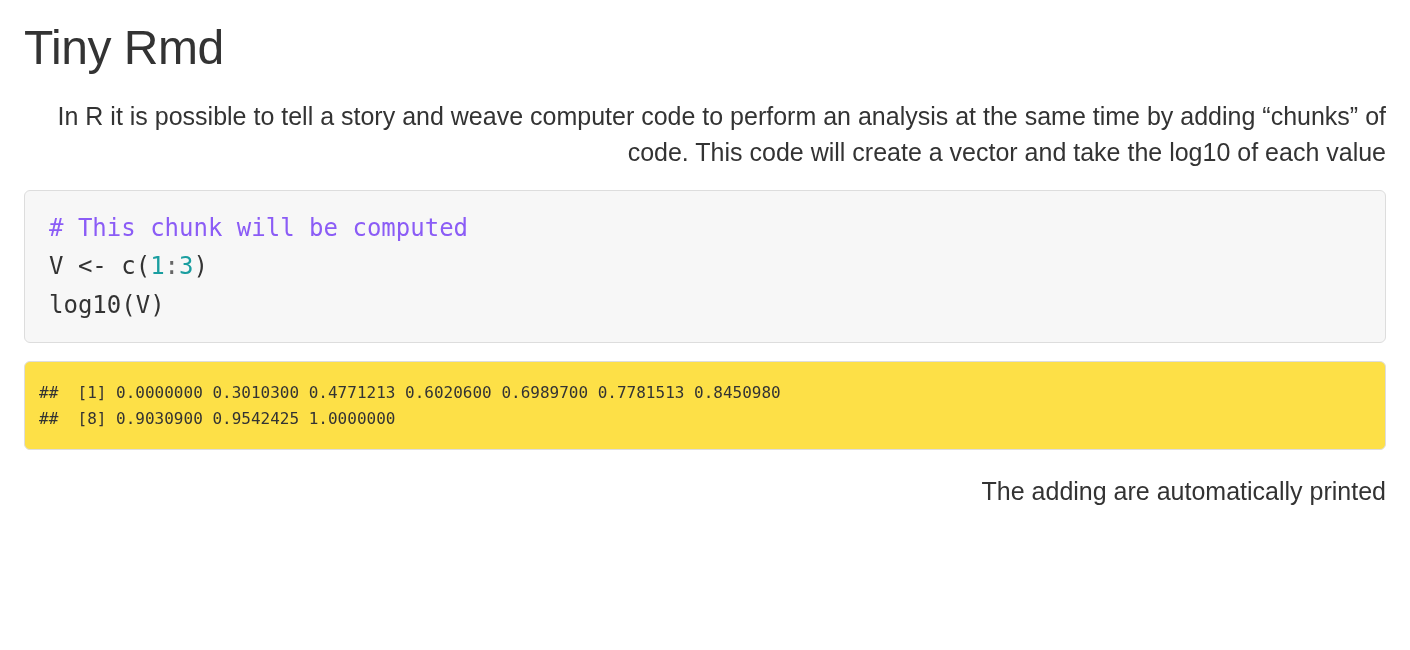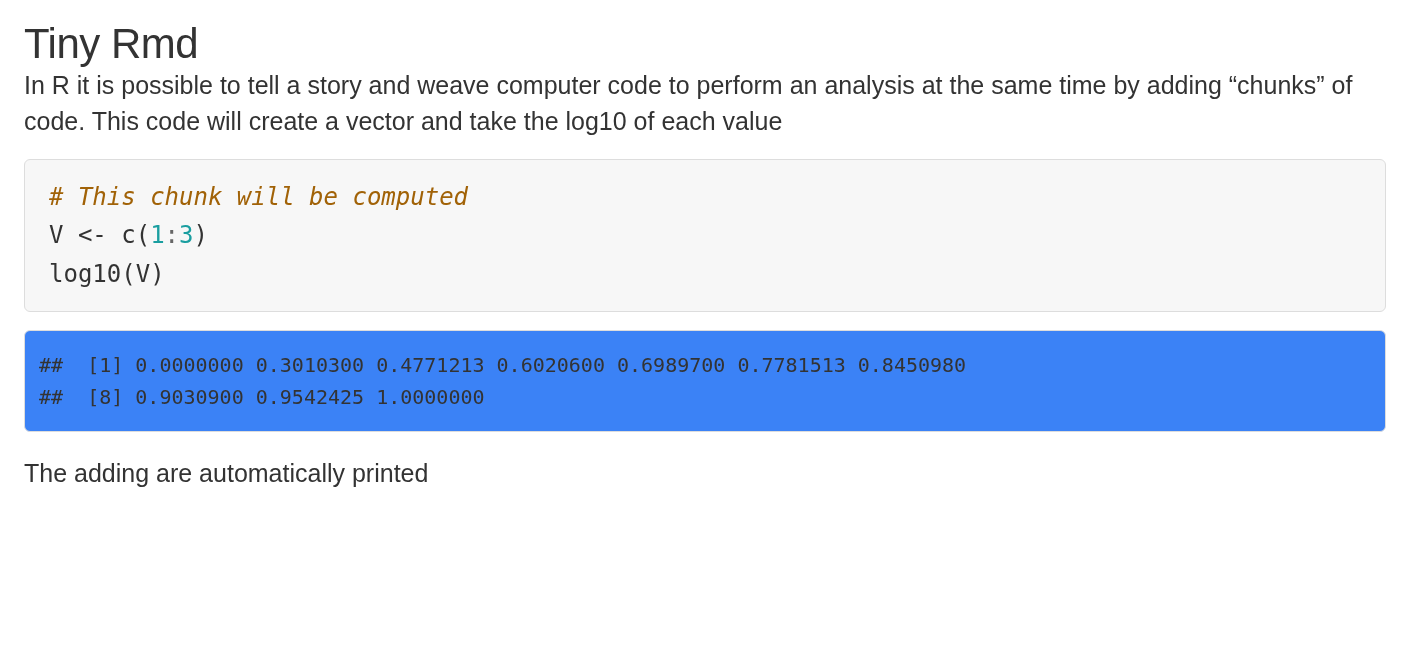--- a/index.html
+++ b/index.html
@@ -8,60 +8,60 @@
       padding: 0;
     }
     body {
       font-family: "Helvetica Neue", Helvetica, Arial, sans-serif;
       color: #333;
       background: #fff;
       padding: 20px 24px;
       width: 1410px;
     }
     h1 {
-      font-size: 42px;
+      font-size: 48px;
       font-weight: 500;
       color: #333;
-      margin-bottom: 0;
+      margin-bottom: 24px;
       letter-spacing: -0.5px;
     }
     p {
       font-size: 25px;
       color: #333;
       line-height: 1.42;
       margin-bottom: 20px;
+      text-align: right;
     }
     .code-block {
       background: #f7f7f7;
       border: 1px solid #ddd;
       border-radius: 6px;
       padding: 18px 24px;
       margin-bottom: 18px;
       font-family: "Lucida Console", Monaco, Consolas, monospace;
       font-size: 24px;
       line-height: 1.6;
       white-space: pre;
       overflow-x: auto;
     }
     .output-block {
-      background: #3b82f6;
+      background: #fde047;
       border: 1px solid #ddd;
       border-radius: 6px;
       padding: 18px 14px;
       margin-bottom: 24px;
       font-family: "Lucida Console", Monaco, Consolas, monospace;
-      font-size: 20px;
+      font-size: 16px;
       line-height: 1.6;
       white-space: pre;
       overflow-x: auto;
       color: #333;
     }
     .comment {
-      color: #a16207;
-      font-style: italic;
+      color: #8b5cf6;
       text-align: right;
     }
     .plain {
       color: #333;
       margin-top: 20px;
     }
     .num {
       color: #1a9ea0;
     }
     .op {

